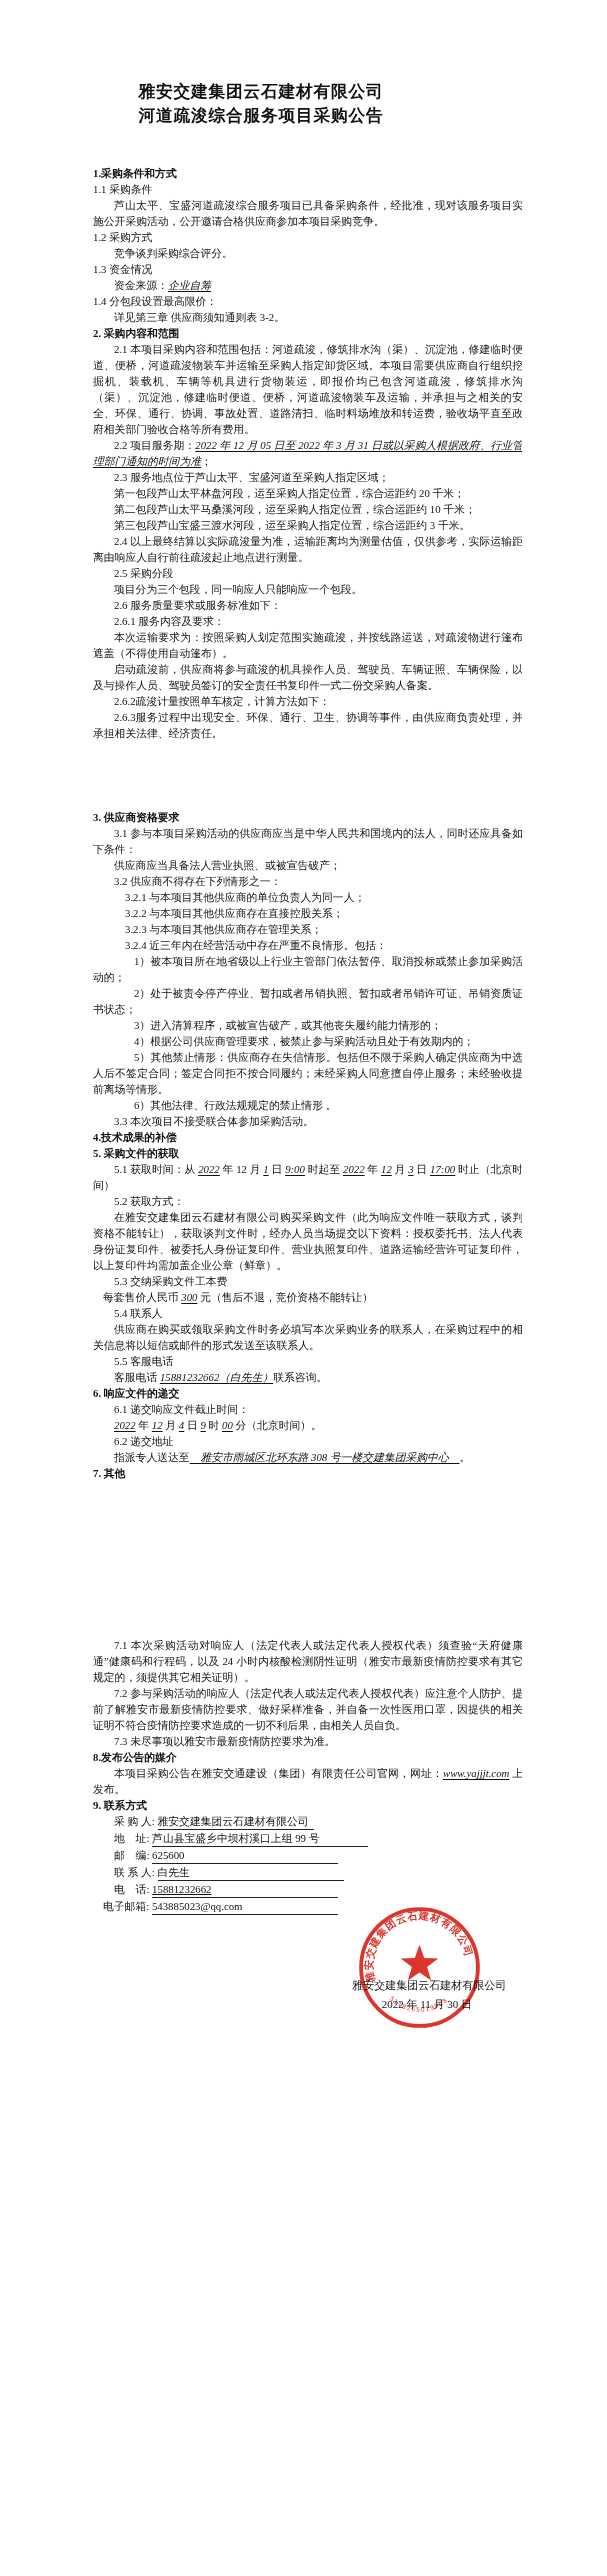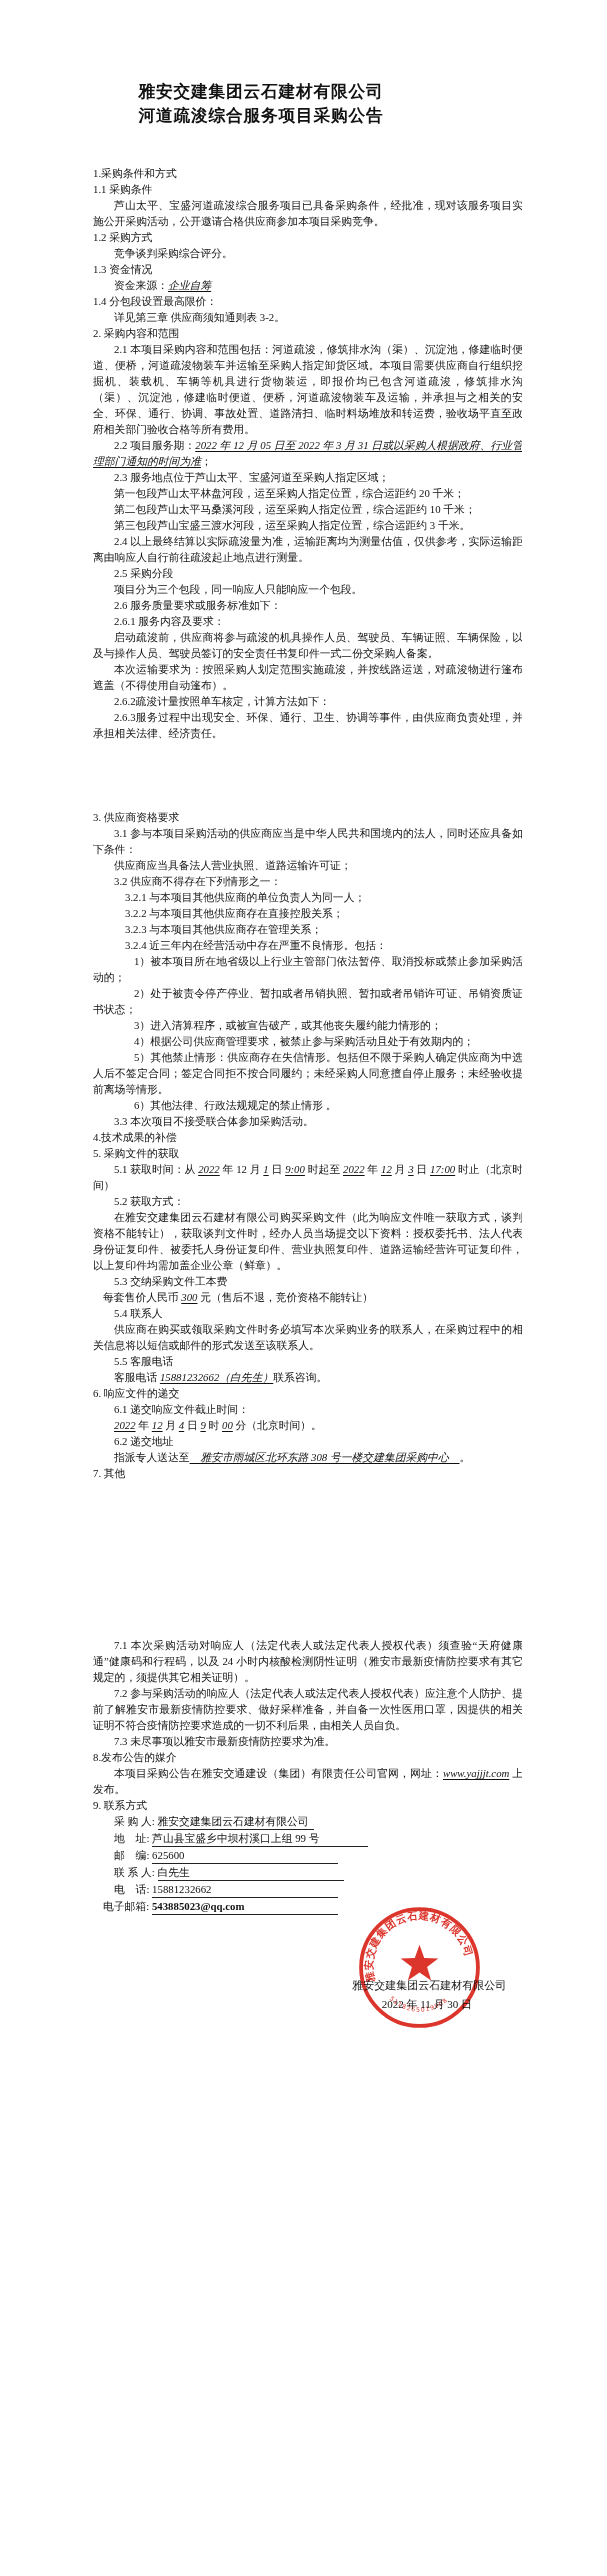--- a/index.html
+++ b/index.html
@@ -2,21 +2,21 @@
 <html style="font-size:12px"><head>
 <meta charset="utf-8">
 <style>
   html,body{margin:0;padding:0;background:#ffffff;}
   body{width:607px;height:2576px;position:relative;
        font-family:"Liberation Serif","DejaVu Serif",serif;color:#121212;}
   .page{position:absolute;left:0;top:0;width:522px;height:2576px;background:#fff;overflow:hidden;}
   .doc-title{margin-top:80px;text-align:center;font-weight:bold;font-size:16.7px;line-height:23.5px;letter-spacing:0.8px;}
   .content{width:430px;margin-left:93px;margin-top:38px;font-size:10.8px;line-height:16px;text-align:justify;}
   .content p{margin:0;}
-  .sec{font-weight:normal;}
+  .sec{font-weight:bold;}
   .flush{text-indent:0;}
   .pi{text-indent:21px;}
   .pi1{text-indent:10px;}
   .pi3{text-indent:32px;}
   .pi4{text-indent:41px;}
   .contact{text-align:left;}
   .ul{text-decoration:underline;text-underline-offset:2.3px;font-style:italic;}
   .vline{display:inline-block;border-bottom:0.8px solid #222;text-decoration:none;text-align:left;text-indent:0;}
   .sign-block{position:relative;margin-top:62px;height:106px;}
   .sign-company{text-align:right;padding-right:16.7px;font-size:11px;line-height:16.7px;}
@@ -48,27 +48,27 @@
       <p class="pi"><span>2.2 项目服务期：</span><span class="ul">2022 年 12 月 05 日至 2022 年 3 月 31 日或以采购人根据政府、行业管理部门通知的时间为准</span><span>；</span></p>
       <p class="pi"><span>2.3 服务地点位于芦山太平、宝盛河道至采购人指定区域；</span></p>
       <p class="pi"><span>第一包段芦山太平林盘河段，运至采购人指定位置，综合运距约 20 千米；</span></p>
       <p class="pi"><span>第二包段芦山太平马桑溪河段，运至采购人指定位置，综合运距约 10 千米；</span></p>
       <p class="pi"><span>第三包段芦山宝盛三渡水河段，运至采购人指定位置，综合运距约 3 千米。</span></p>
       <p class="pi"><span>2.4 以上最终结算以实际疏浚量为准，运输距离均为测量估值，仅供参考，实际运输距离由响应人自行前往疏浚起止地点进行测量。</span></p>
       <p class="pi"><span>2.5 采购分段</span></p>
       <p class="pi"><span>项目分为三个包段，同一响应人只能响应一个包段。</span></p>
       <p class="pi"><span>2.6 服务质量要求或服务标准如下：</span></p>
       <p class="pi"><span>2.6.1 服务内容及要求：</span></p>
+      <p class="pi"><span>本次运输要求为：按照采购人划定范围实施疏浚，并按线路运送，对疏浚物进行篷布遮盖（不得使用自动篷布）。</span></p>
       <p class="pi"><span>启动疏浚前，供应商将参与疏浚的机具操作人员、驾驶员、车辆证照、车辆保险，以及与操作人员、驾驶员签订的安全责任书复印件一式二份交采购人备案。</span></p>
-      <p class="pi"><span>本次运输要求为：按照采购人划定范围实施疏浚，并按线路运送，对疏浚物进行篷布遮盖（不得使用自动篷布）。</span></p>
       <p class="pi"><span>2.6.2疏浚计量按照单车核定，计算方法如下：</span></p>
       <p class="pi"><span>2.6.3服务过程中出现安全、环保、通行、卫生、协调等事件，由供应商负责处理，并承担相关法律、经济责任。</span></p>
       <p class="sec flush" style="margin-top: 68px;"><span>3. 供应商资格要求</span></p>
       <p class="pi"><span>3.1 参与本项目采购活动的供应商应当是中华人民共和国境内的法人，同时还应具备如下条件：</span></p>
-      <p class="pi"><span>供应商应当具备法人营业执照、道路运输许可证；</span></p>
+      <p class="pi"><span>供应商应当具备法人营业执照、或被宣告破产；</span></p>
       <p class="pi"><span>3.2 供应商不得存在下列情形之一：</span></p>
       <p class="pi3"><span>3.2.1 与本项目其他供应商的单位负责人为同一人；</span></p>
       <p class="pi3"><span>3.2.2 与本项目其他供应商存在直接控股关系；</span></p>
       <p class="pi3"><span>3.2.3 与本项目其他供应商存在管理关系；</span></p>
       <p class="pi3"><span>3.2.4 近三年内在经营活动中存在严重不良情形。包括：</span></p>
       <p class="pi4"><span>1）被本项目所在地省级以上行业主管部门依法暂停、取消投标或禁止参加采购活动的；</span></p>
       <p class="pi4"><span>2）处于被责令停产停业、暂扣或者吊销执照、暂扣或者吊销许可证、吊销资质证书状态；</span></p>
       <p class="pi4"><span>3）进入清算程序，或被宣告破产，或其他丧失履约能力情形的；</span></p>
       <p class="pi4"><span>4）根据公司供应商管理要求，被禁止参与采购活动且处于有效期内的；</span></p>
       <p class="pi4"><span>5）其他禁止情形：供应商存在失信情形。包括但不限于采购人确定供应商为中选人后不签定合同；签定合同拒不按合同履约；未经采购人同意擅自停止服务；未经验收提前离场等情形。</span></p>
@@ -94,22 +94,22 @@
       <p class="pi" style="margin-top: 156px;"><span>7.1 本次采购活动对响应人（法定代表人或法定代表人授权代表）须查验“天府健康通”健康码和行程码，以及 24 小时内核酸检测阴性证明（雅安市最新疫情防控要求有其它规定的，须提供其它相关证明）。</span></p>
       <p class="pi"><span>7.2 参与采购活动的响应人（法定代表人或法定代表人授权代表）应注意个人防护、提前了解雅安市最新疫情防控要求、做好采样准备，并自备一次性医用口罩，因提供的相关证明不符合疫情防控要求造成的一切不利后果，由相关人员自负。</span></p>
       <p class="pi"><span>7.3 未尽事项以雅安市最新疫情防控要求为准。</span></p>
       <p class="sec flush"><span>8.发布公告的媒介</span></p>
       <p class="pi"><span>本项目采购公告在雅安交通建设（集团）有限责任公司官网，网址：</span><span class="ul">www.yajjjt.com</span><span> 上发布。</span></p>
       <p class="sec flush"><span>9. 联系方式</span></p>
       <p class="pi contact"><span>采&nbsp;购&nbsp;人:&nbsp;</span><span class="vline" style="min-width: 156px;">雅安交建集团云石建材有限公司</span></p>
       <p class="pi contact"><span>地&nbsp;&nbsp;&nbsp;&nbsp;址:&nbsp;</span><span class="vline" style="min-width: 216px;">芦山县宝盛乡中坝村溪口上组 99 号</span></p>
       <p class="pi contact"><span>邮&nbsp;&nbsp;&nbsp;&nbsp;编:&nbsp;</span><span class="vline" style="min-width: 186px;">625600</span></p>
       <p class="pi contact"><span>联&nbsp;系&nbsp;人:&nbsp;</span><span class="vline" style="min-width: 186px;">白先生</span></p>
-      <p class="pi contact"><span>电&nbsp;&nbsp;&nbsp;&nbsp;话:&nbsp;</span><span class="vline" style="min-width: 186px;">15881232662</span></p>
-      <p class="pi1 contact"><span>电子邮箱:&nbsp;</span><span class="vline" style="min-width: 186px; font-weight: bold;">543885023@qq.com</span></p>
+      <p class="pi contact"><span>电&nbsp;&nbsp;&nbsp;&nbsp;话:&nbsp;</span><span class="vline" style="min-width: 186px; text-decoration: underline;">15881232662</span></p>
+      <p class="pi1 contact"><span>电子邮箱:&nbsp;</span><span class="vline" style="min-width: 186px;">543885023@qq.com</span></p>
     </div>
 
   <div class="content">
     <div class="sign-block">
       <div class="sign-company">雅安交建集团云石建材有限公司</div>
       <div class="sign-date">2022 年 11 月 30 日</div>
       <div class="seal">
         <svg width="129" height="129" viewBox="0 0 170 170" xmlns="http://www.w3.org/2000/svg" style="font-size:14.2px">
           <circle cx="85" cy="85" r="77" fill="none" stroke="#d9251c" stroke-width="5"></circle>
           <polygon fill="#d9251c" points="85,55 91.2,72.5 109.7,73 95,84.2 100.3,102 85,91.5 69.7,102 75,84.2 60.3,73 78.8,72.5"></polygon>

